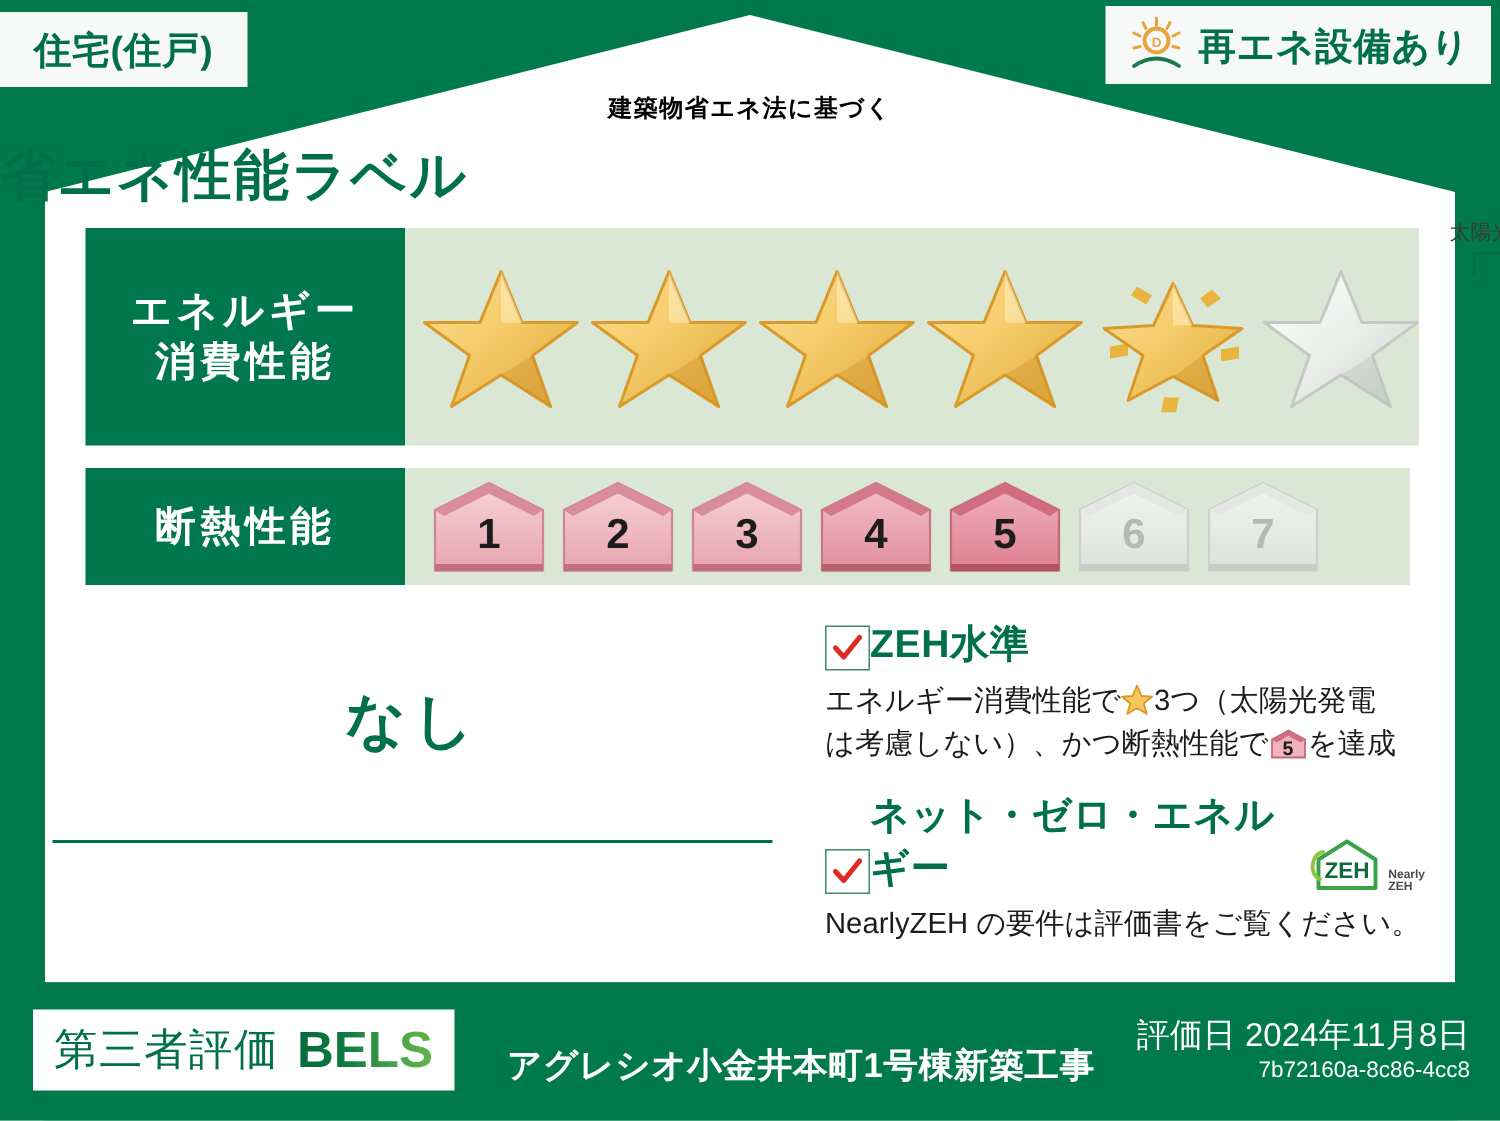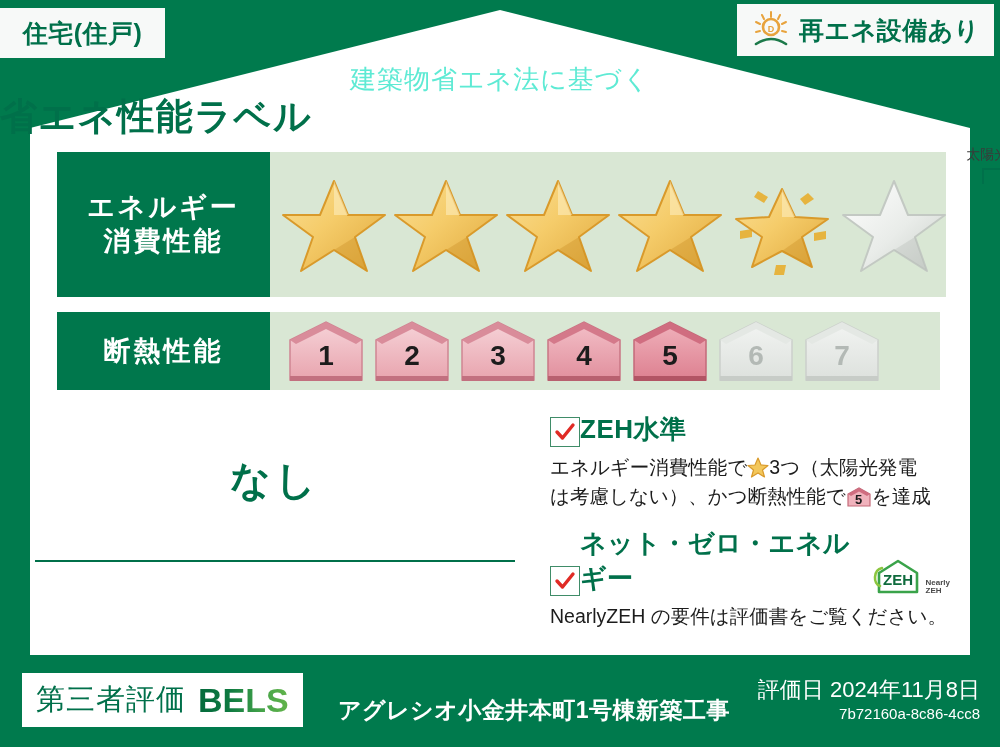--- a/index.html
+++ b/index.html
@@ -33,21 +33,21 @@
     color:#00704a;font-size:25px;font-weight:bold;letter-spacing:.5px;
   }
   .tag-right{right:6px;top:4px;width:257px;height:52px;gap:8px;padding:0 10px;}
   .tag-right .tag-text{
     color:#00704a;font-size:25px;font-weight:bold;letter-spacing:.5px;
   }
   .solar-icon{width:40px;height:40px;flex:0 0 40px;}
   
   .title-sub{
     position:absolute;left:0;right:0;top:62px;text-align:center;
-    color:#5eead4;font-size:26px;font-weight:normal;letter-spacing:1px;
+    color:#000000;font-size:16px;font-weight:bold;letter-spacing:1px;
   }
   .title-main{
     position:absolute;left:0;right:0;top:92px;text-align:left;
     color:#00704a;font-size:37px;font-weight:bold;letter-spacing:1.5px;
   }
   
   .perf-row{position:absolute;display:flex;height:140px;}
   .row-energy{left:57px;top:152px;width:883px;height:145px;}
   .row-insul{left:57px;top:312px;width:883px;height:78px;}
   .row-label{

